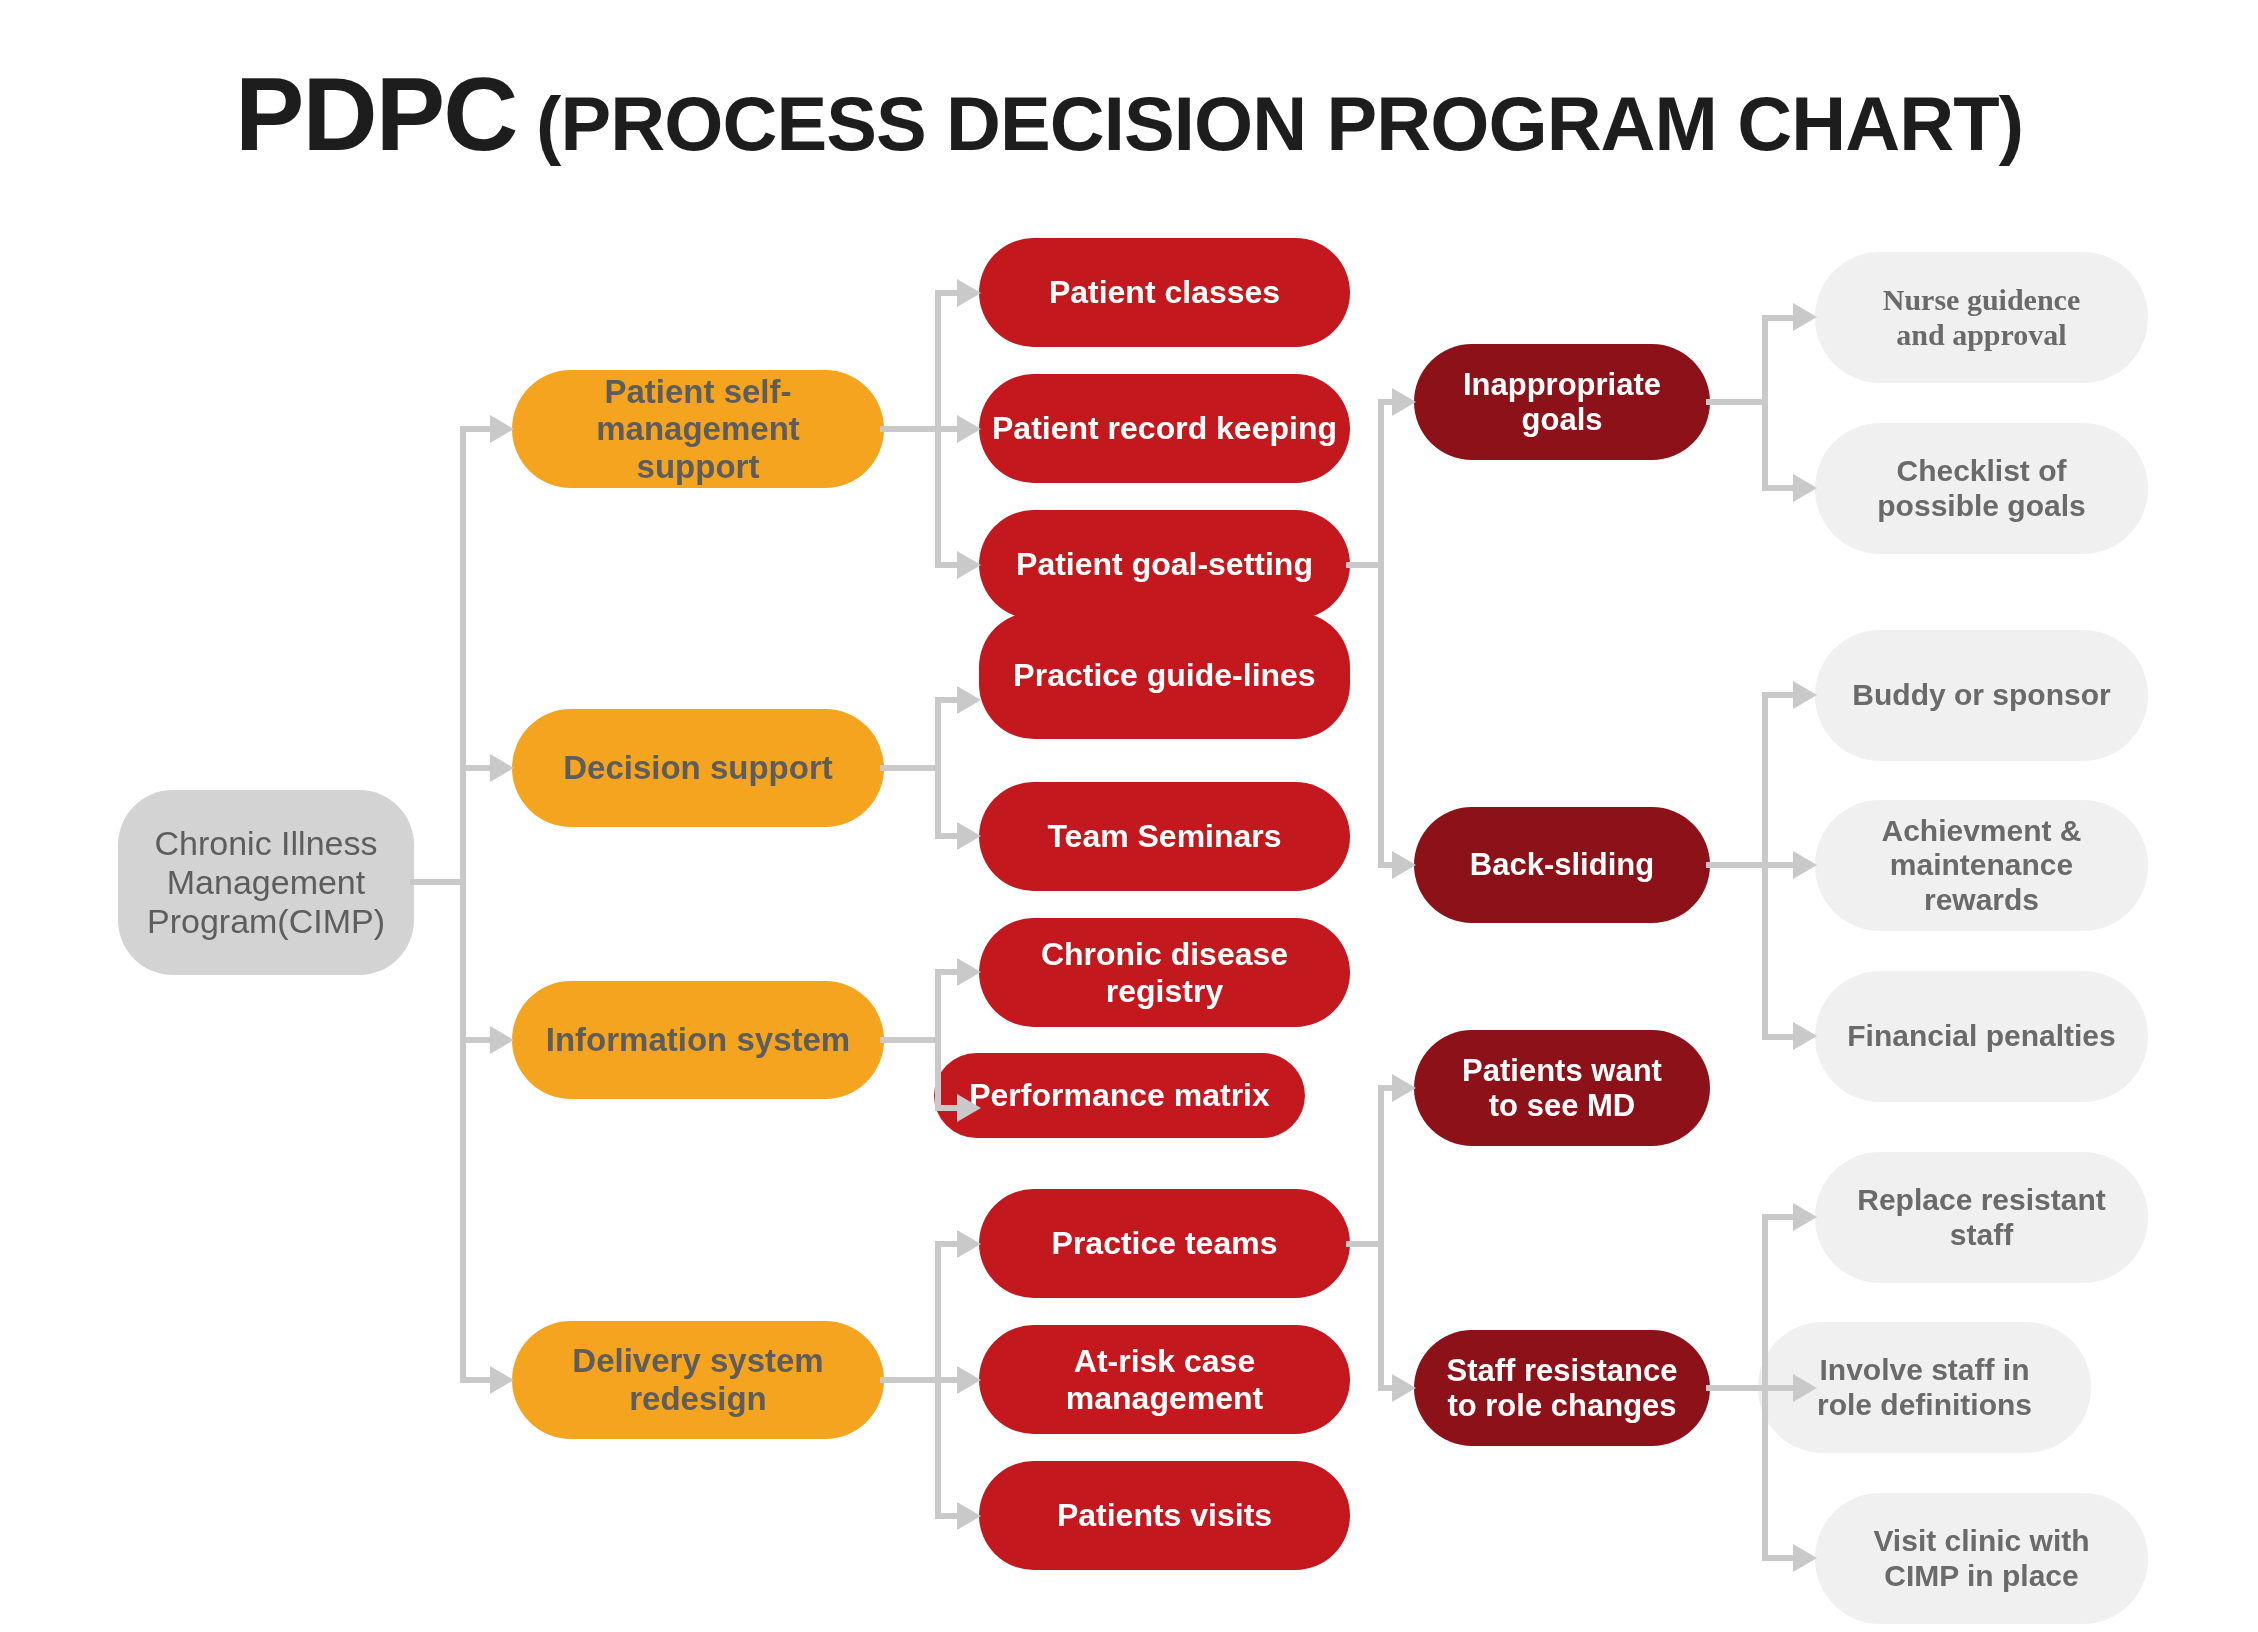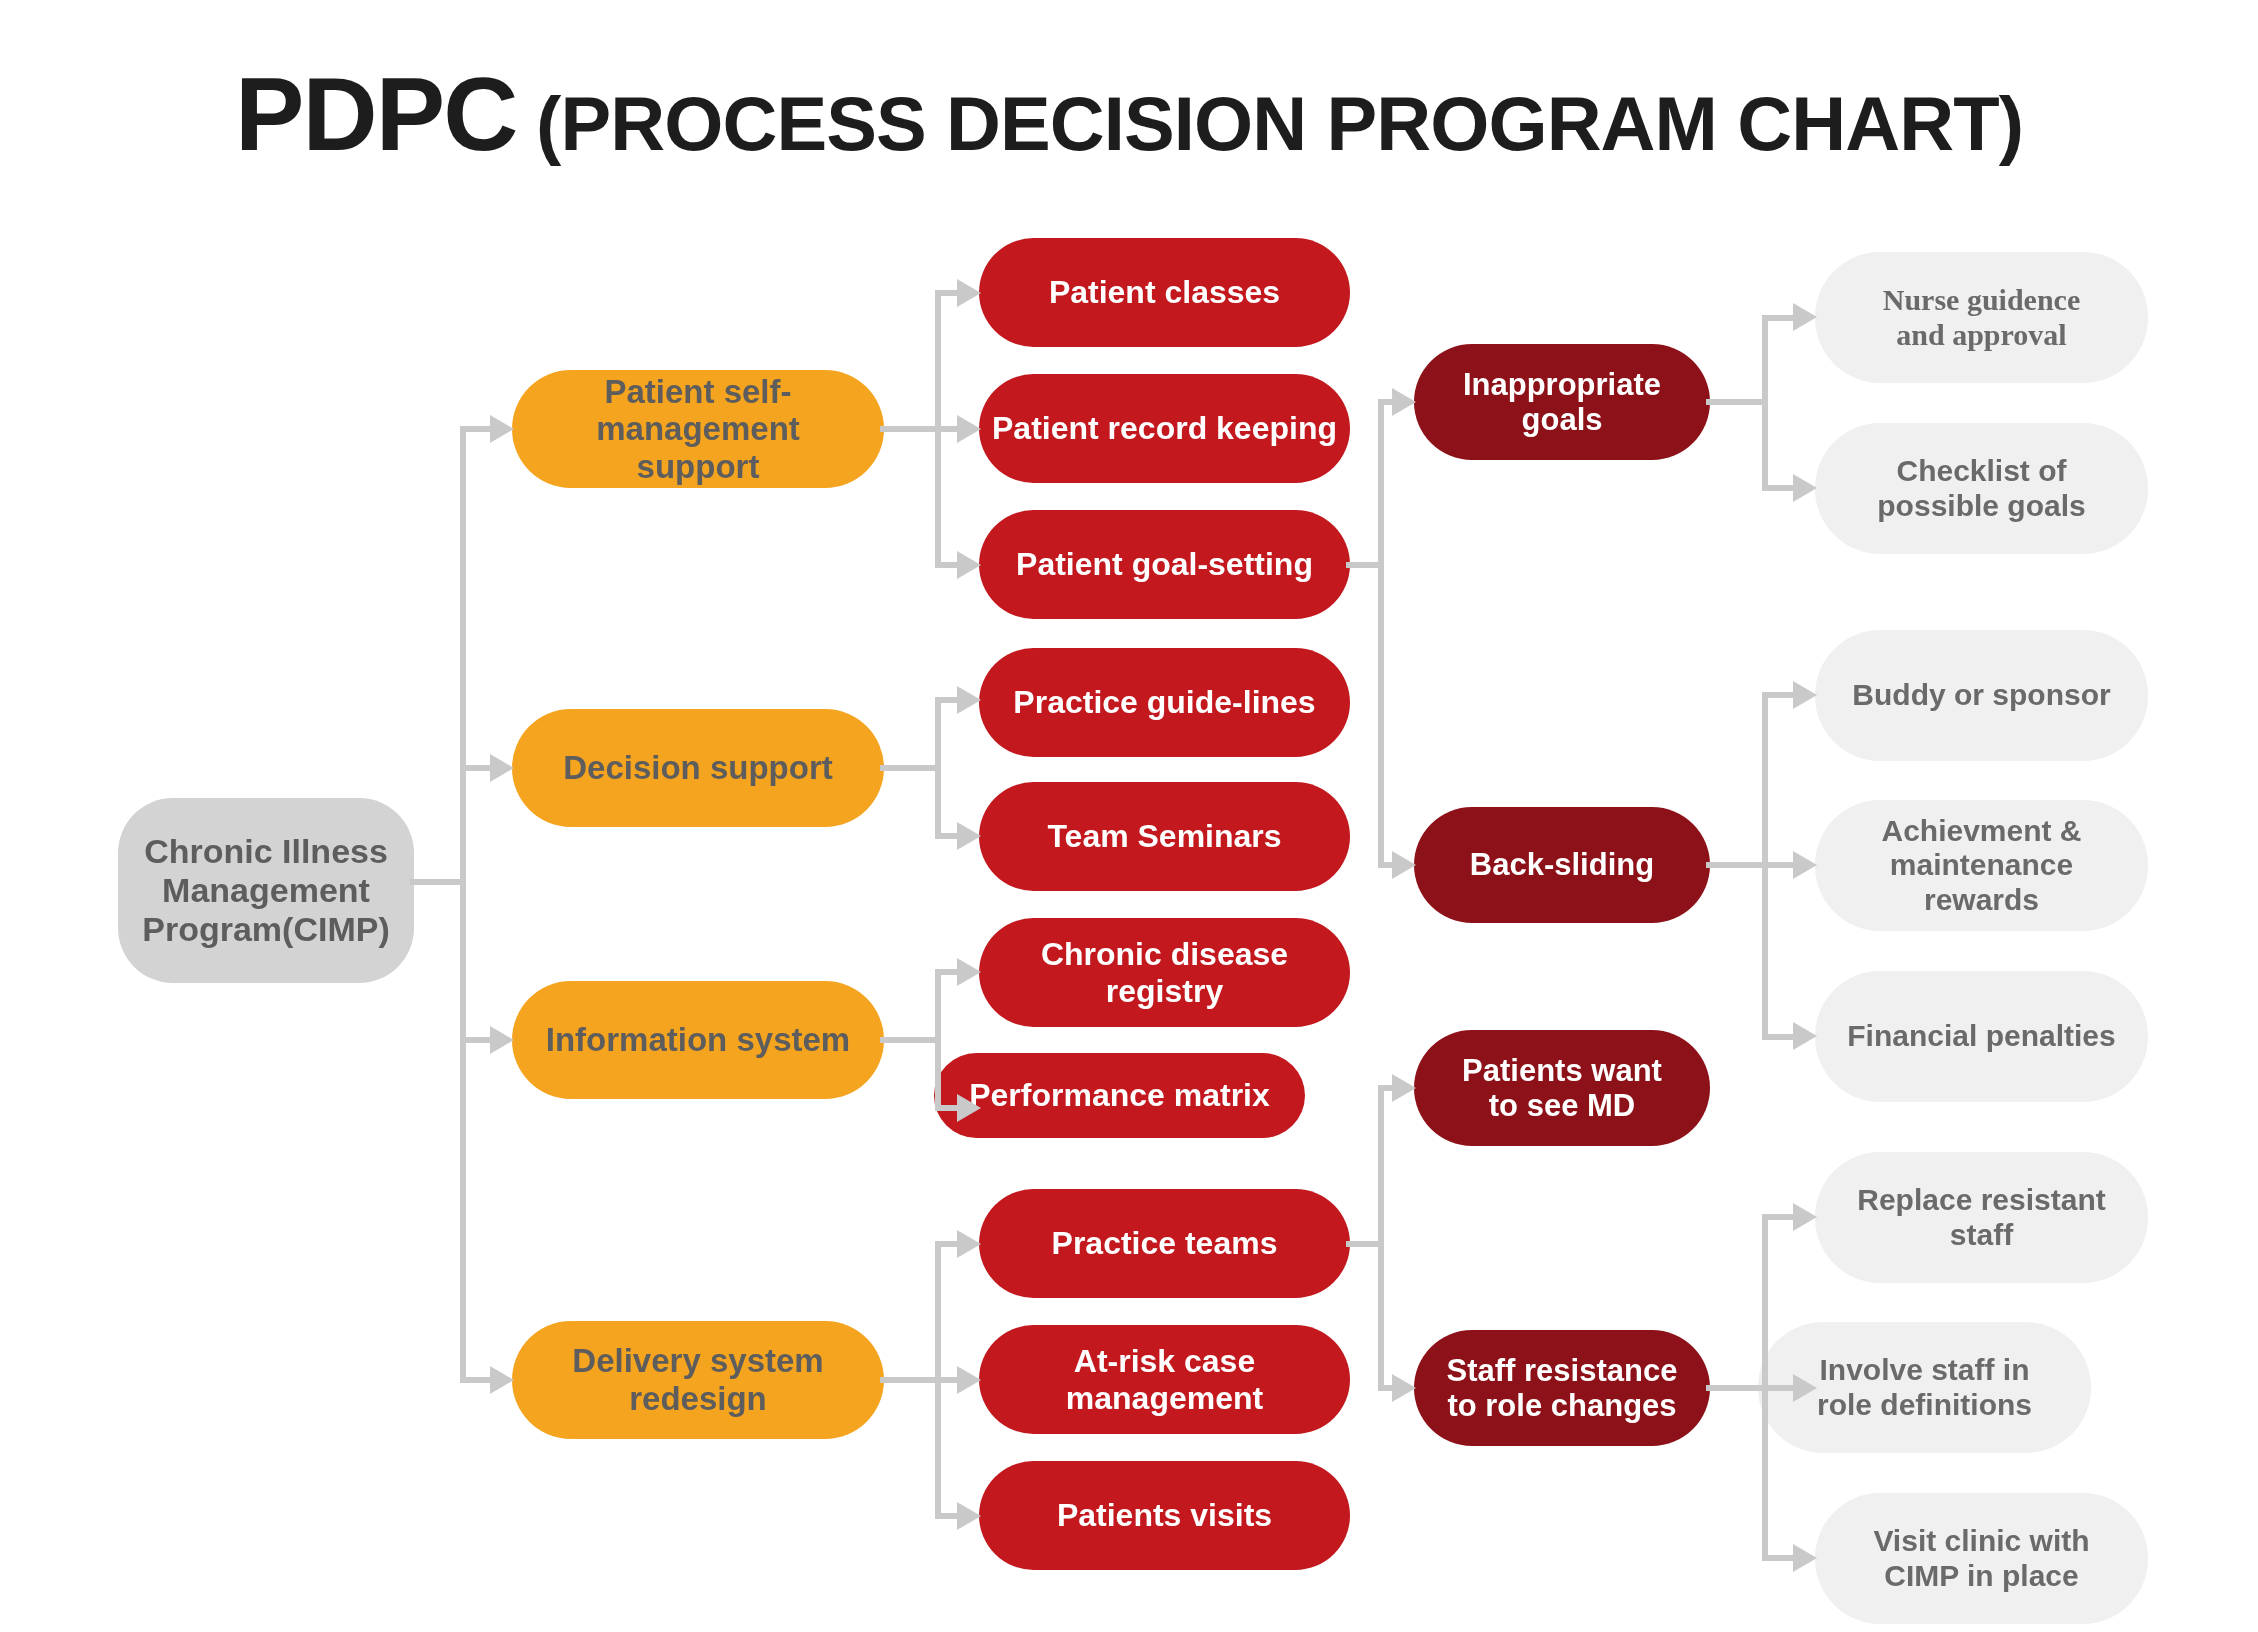--- a/index.html
+++ b/index.html
@@ -28,23 +28,22 @@
     display:flex; align-items:center; justify-content:center;
     text-align:center;
     white-space:pre-line;
     box-sizing:border-box;
     line-height:1.14;
   }
   .node.root{
     background:var(--root-fill,#d3d3d3);
     color:var(--dark-text,#5d5d5d);
     border-radius:55px;
-    font-size:34px; font-weight:700;
+    font-size:34px; font-weight:400;
     padding:0 12.4px;
-    margin-top:8px;
   }
   .node.category{
     background:var(--category-fill,#f5a41f);
     color:var(--dark-text,#5d5d5d);
     border-radius:59px;
     font-size:33px; font-weight:600;
     padding:0 17.6px;
   }
   .node.action{
     background:var(--action-fill,#c2181e);
@@ -94,21 +93,21 @@
       <div class="node category" style="left: 512px; top: 370px; width: 372px; height: 118px;">Patient self-
 management
 support</div>
       <div class="node category" style="left: 512px; top: 709px; width: 372px; height: 118px;">Decision support</div>
       <div class="node category" style="left: 512px; top: 981px; width: 372px; height: 118px;">Information system</div>
       <div class="node category" style="left: 512px; top: 1321px; width: 372px; height: 118px;">Delivery system
 redesign</div>
       <div class="node action" style="left: 979px; top: 238px; width: 371px; height: 109px;">Patient classes</div>
       <div class="node action" style="left: 979px; top: 374px; width: 371px; height: 109px;">Patient record keeping</div>
       <div class="node action" style="left: 979px; top: 510px; width: 371px; height: 109px;">Patient goal-setting</div>
-      <div class="node action" style="left: 979px; top: 648px; width: 371px; height: 109px; text-align: center;">Practice guide-lines</div>
+      <div class="node action" style="left: 979px; top: 612px; width: 371px; height: 127px; text-align: center;">Practice guide-lines</div>
       <div class="node action" style="left: 979px; top: 782px; width: 371px; height: 109px;">Team Seminars</div>
       <div class="node action" style="left: 979px; top: 918px; width: 371px; height: 109px;">Chronic disease
 registry</div>
       <div class="node action" style="left: 934px; top: 1053px; width: 371px; height: 85px;">Performance matrix</div>
       <div class="node action" style="left: 979px; top: 1189px; width: 371px; height: 109px;">Practice teams</div>
       <div class="node action" style="left: 979px; top: 1325px; width: 371px; height: 109px;">At-risk case
 management</div>
       <div class="node action" style="left: 979px; top: 1461px; width: 371px; height: 109px;">Patients visits</div>
       <div class="node risk" style="left: 1414px; top: 344px; width: 296px; height: 116px;">Inappropriate
 goals</div>

